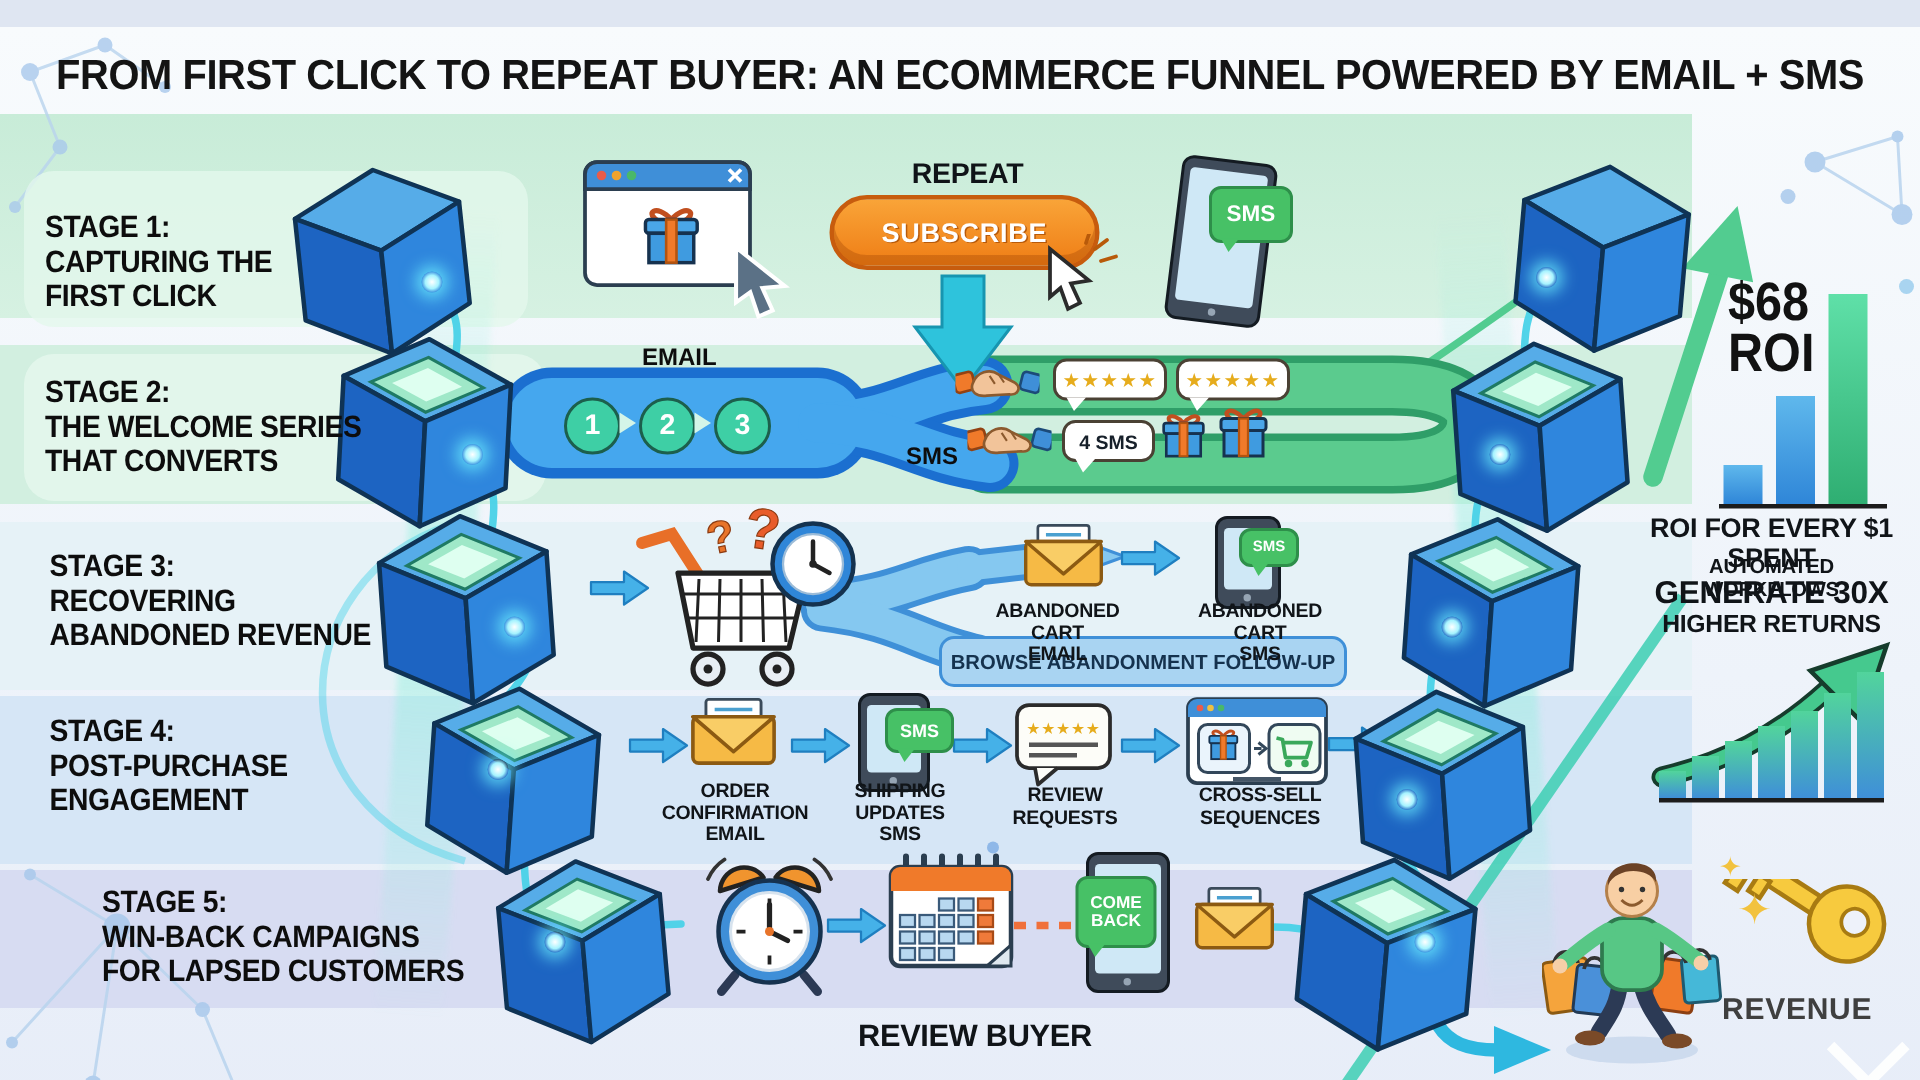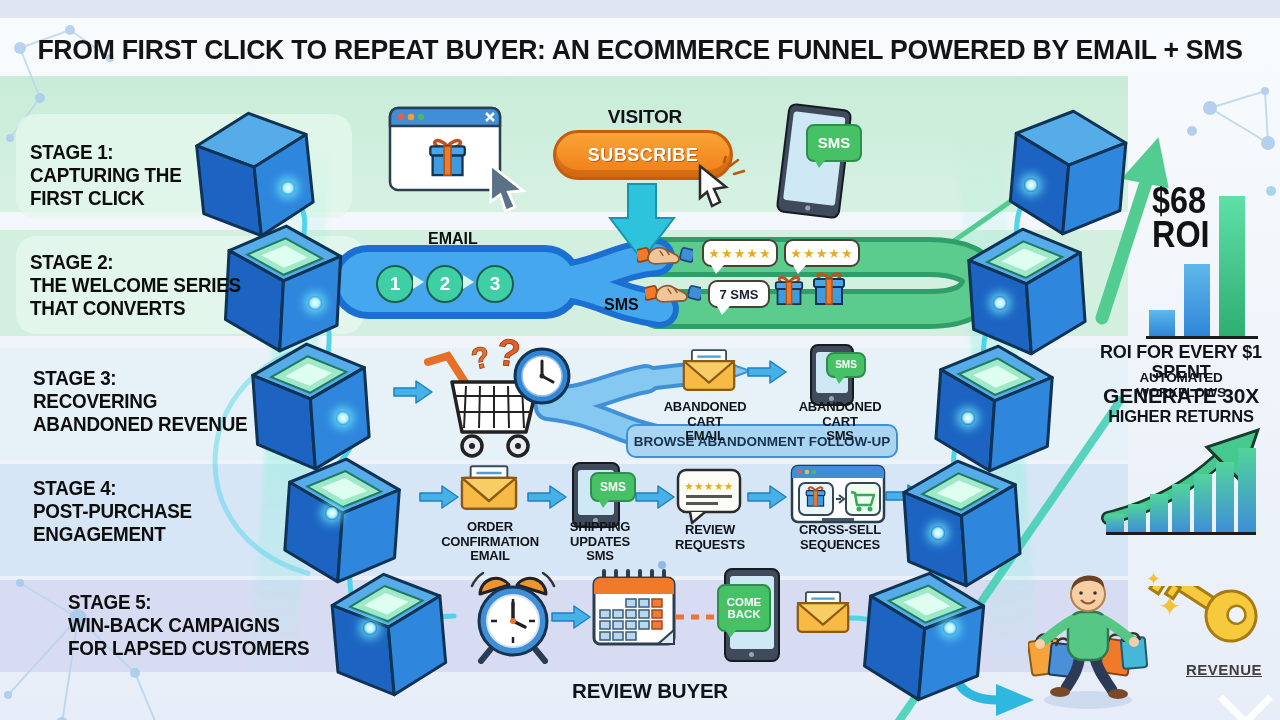--- a/index.html
+++ b/index.html
@@ -276,21 +276,21 @@
     <circle cx="13" cy="11" r="3.2" fill="#e85c4a"></circle>
       <circle cx="23" cy="11" r="3.2" fill="#f0a32e"></circle>
       <circle cx="33" cy="11" r="3.2" fill="#49b86a"></circle>
     <path d="M98,7 L106,15 M106,7 L98,15" stroke="#fff" stroke-width="2.5"></path>
     <use href="#giftg" transform="translate(40,30) scale(1.15)"></use>
   </svg>
   <svg class="abs" style="left:488px;top:144px;z-index:6" width="46" height="52" viewBox="0 0 34 38">
     <polygon points="2,2 26,21 15,22 20,33 13,36 9,24 2,29" fill="#5b7186" stroke="#fff" stroke-width="2"></polygon>
   </svg>
 
-  <div class="cap" style="left:595px;top:88px;width:100px;font-size:19px;">VISITOR</div>
+  <div class="cap" style="left:595px;top:88px;width:100px;font-size:19px;">REPEAT</div>
   <button class="subscribe">SUBSCRIBE</button>
   <svg class="abs" style="left:696px;top:138px;z-index:7" width="50" height="54" viewBox="0 0 50 54">
     <path d="M34,10 L42,4 M38,18 L48,15 M28,6 L30,0" stroke="#b85a0a" stroke-width="2.5" stroke-linecap="round"></path>
     <polygon points="4,10 30,31 18,33 24,46 16,50 11,36 4,42" fill="#fff" stroke="#2b2b2b" stroke-width="2.5"></polygon>
   </svg>
 
   <div class="phone" style="left:782px;top:88px;width:60px;height:106px;transform:rotate(7deg);">
     <div class="scr"></div>
     <div class="home"></div>
   </div>
@@ -308,21 +308,21 @@
     </svg>
   <svg class="abs" style="left:645px;top:260px;z-index:6" width="56" height="30" viewBox="0 0 64 34">
       <use href="#handshakeg"></use>
     </svg>
   <div class="bubble" style="left:702px;top:221px;width:72px;height:24px;">
       <span class="stars">★★★★★</span>
     </div>
   <div class="bubble" style="left:784px;top:221px;width:72px;height:24px;">
       <span class="stars">★★★★★</span>
     </div>
-  <div class="bubble" style="left:708px;top:262px;width:58px;height:24px;font-size:13px;">7 SMS</div>
+  <div class="bubble" style="left:708px;top:262px;width:58px;height:24px;font-size:13px;">4 SMS</div>
   <svg class="abs" style="left:774px;top:256px;z-index:6" width="30" height="32" viewBox="0 0 34 36">
       <use href="#giftg"></use>
     </svg>
   <svg class="abs" style="left:812px;top:252px;z-index:6" width="34" height="36" viewBox="0 0 34 36">
       <use href="#giftg"></use>
     </svg>
 
   <svg class="abs" style="left:414px;top:314px;z-index:5" width="160" height="136" viewBox="0 0 160 136">
     <path d="M14,30 L34,24 L52,52" stroke="#e86f28" stroke-width="8" fill="none" stroke-linecap="round"></path>
     <polygon points="38,50 124,50 112,100 48,100" fill="#fff" stroke="#222" stroke-width="3.5" stroke-linejoin="round"></polygon>
@@ -492,16 +492,16 @@
   <div class="sparkle" style="left:1158px;top:572px;font-size:28px;">✦</div>
   <svg class="abs" style="left:1136px;top:568px;z-index:5" width="140" height="125" viewBox="0 0 140 125">
     <g transform="rotate(33 95 30)">
       <rect x="8" y="24" width="72" height="13" rx="4" fill="#f7ca3e" stroke="#a87b12" stroke-width="3"></rect>
       <rect x="12" y="34" width="10" height="17" fill="#f7ca3e" stroke="#a87b12" stroke-width="3"></rect>
       <rect x="28" y="34" width="9" height="13" fill="#f7ca3e" stroke="#a87b12" stroke-width="3"></rect>
       <circle cx="95" cy="30" r="25" fill="#f7ca3e" stroke="#a87b12" stroke-width="3"></circle>
       <circle cx="99" cy="26" r="9" fill="#eef2fa" stroke="#a87b12" stroke-width="2.5"></circle>
     </g>
   </svg>
-  <div class="cap" style="left:1186px;top:644px;width:90px;font-size:15px;color:#3f3f3f;text-align:left;letter-spacing:.5px;text-decoration:underline;">REVENUE</div>
+  <div class="cap" style="left:1148px;top:644px;width:90px;font-size:20px;color:#3f3f3f;text-align:left;letter-spacing:.5px;">REVENUE</div>
   <div class="chev"></div>
 
 </div>
 
 </body></html>

